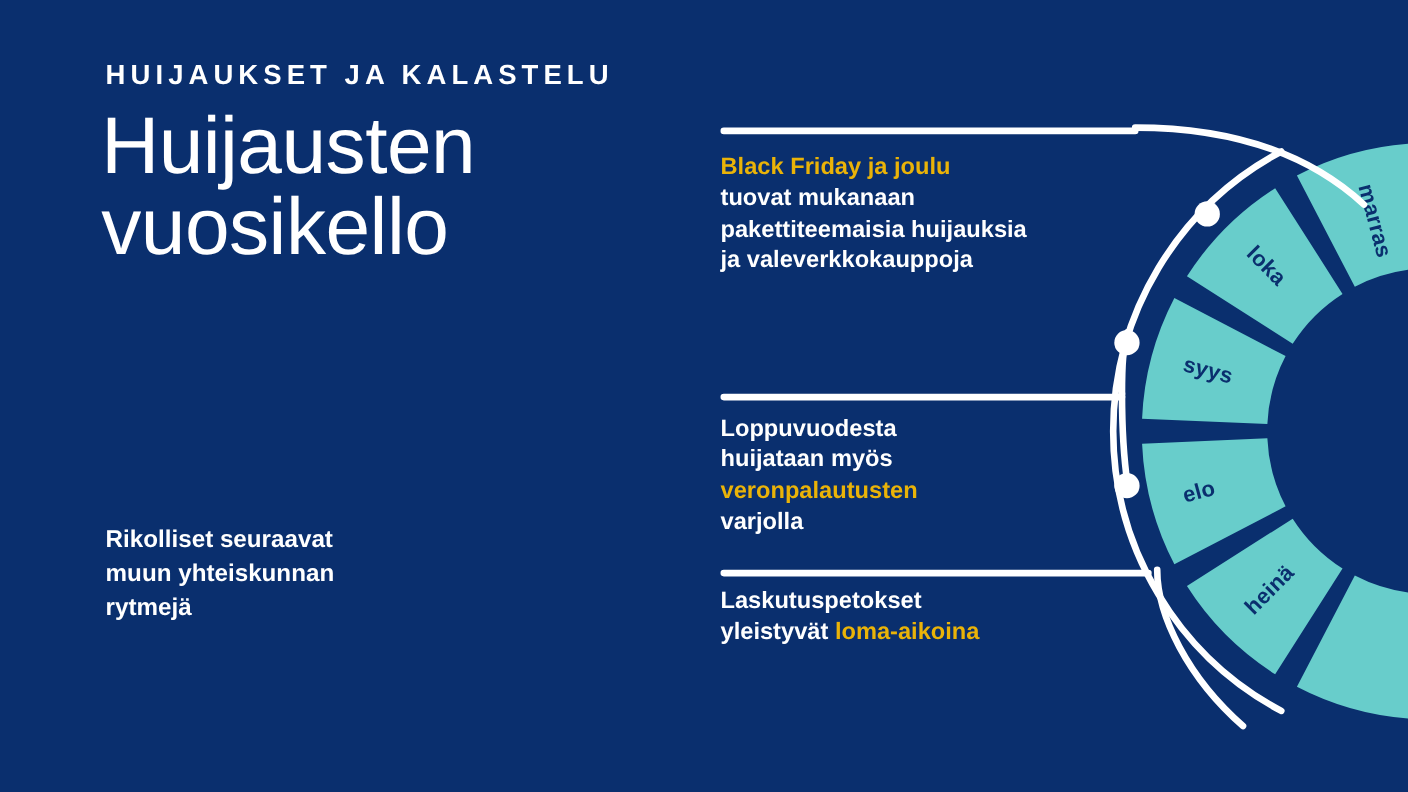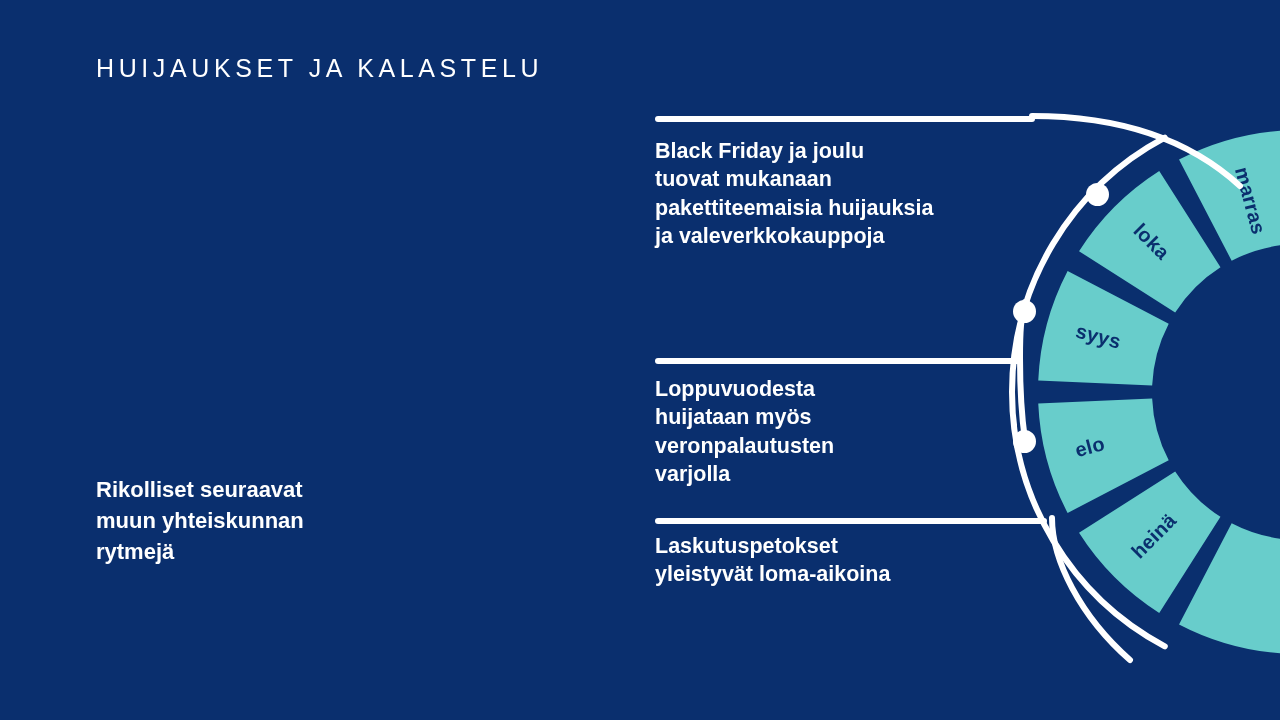--- a/index.html
+++ b/index.html
@@ -17,21 +17,21 @@
     font-family: "Liberation Sans", sans-serif;
     -webkit-font-smoothing: antialiased;
   }
 
   
   .eyebrow {
     position: absolute;
     left: 96px;
     top: 54px;
     font-size: 25px;
-    font-weight: normal;
+    font-weight: bold;
     letter-spacing: 4.6px;
     color: #ffffff;
     white-space: nowrap;
   }
   .title {
     position: absolute;
     left: 92px;
     top: 96px;
     font-size: 73px;
     line-height: 1.02em;
@@ -53,21 +53,21 @@
 
   
   .callout {
     position: absolute;
     color: #ffffff;
     font-size: 21.5px;
     line-height: 1.32em;
     font-weight: bold;
     white-space: pre-line;
   }
-  .callout .hl { color: #ffffff; }
+  .callout .hl { color: #eab308; }
   #callout-1 { left: 655px; top: 137px; }
   #callout-2 { left: 655px; top: 375px; }
   #callout-3 { left: 655px; top: 532px; }
 
   
   .rule {
     position: absolute;
     height: 6px;
     background: #ffffff;
     border-radius: 3px;
@@ -109,20 +109,22 @@
     stroke-width: 6;
     stroke-linecap: round;
   }
 </style>
 </head>
 <body>
 
 <div id="slide">
 
   <div class="eyebrow">HUIJAUKSET JA KALASTELU</div>
+  <div class="title">Huijausten
+vuosikello</div>
   <div class="tagline">Rikolliset seuraavat
 muun yhteiskunnan
 rytmejä</div>
 
   <div class="rule" id="rule-1"></div>
   <div class="rule" id="rule-2"></div>
   <div class="rule" id="rule-3"></div>
 
   <div class="callout" id="callout-1"><span class="hl">Black Friday ja joulu</span><span>
 tuovat mukanaan

